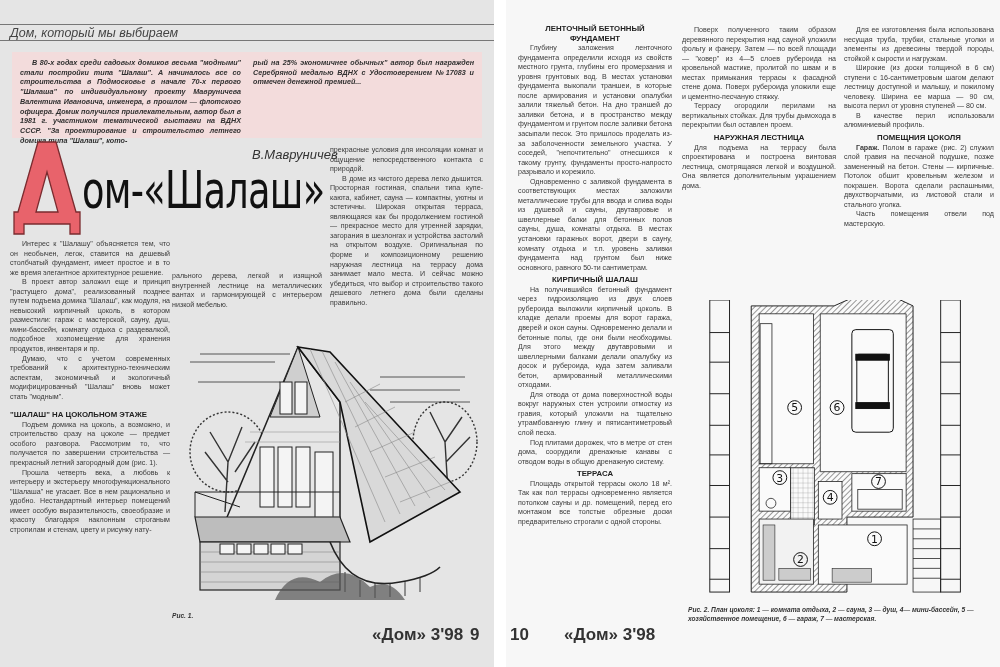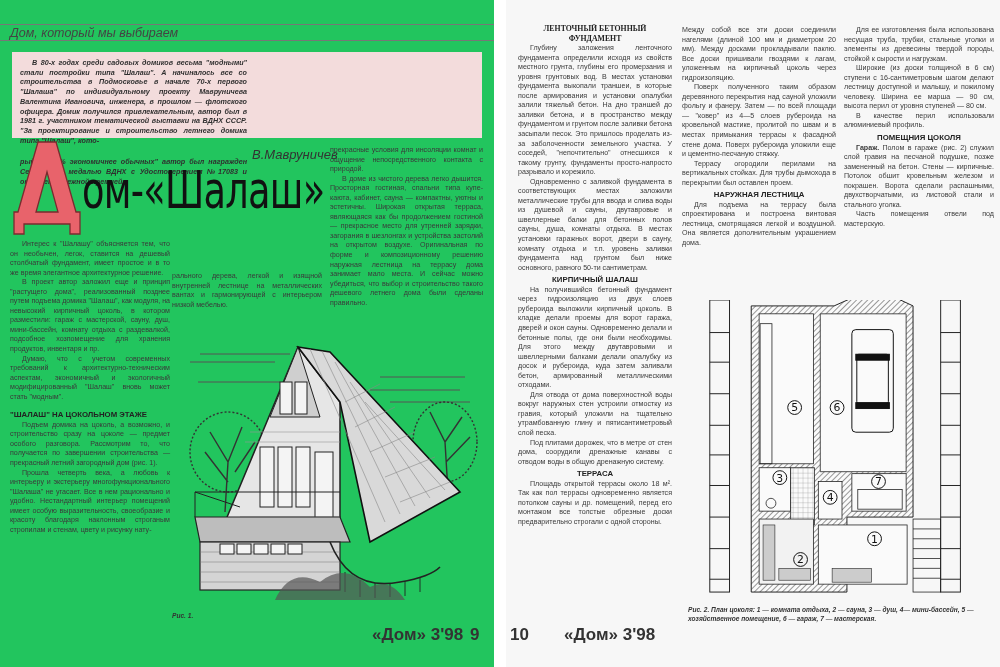--- a/index.html
+++ b/index.html
@@ -1,31 +1,31 @@
 <!DOCTYPE html>
 <html><head>
 <meta charset="utf-8">
 <style>
   * { box-sizing: border-box; margin: 0; padding: 0; }
   html, body { width: 1000px; height: 667px; overflow: hidden; background: #ffffff; }
   body { position: relative; font-family: "Liberation Sans", sans-serif; color: #2a2a2a; }
 
-  .page { position: absolute; top: 0; height: 667px; background: #22c55e; overflow: hidden; }
+  .page { position: absolute; top: 0; height: 667px; background: #e5e5e5; overflow: hidden; }
   .page-left { left: 0; width: 494px; }
   .page-right { left: 506px; width: 494px; background: #f7f7f7; }
 
   .txt { font-size: 7.1px; line-height: 9.55px; text-align: justify; color: #3a3a3a; }
   .txt p { text-indent: 12px; }
   .txt p.noind { text-indent: 0; }
 
   
   .rubric-bar { position: absolute; left: 0; top: 24px; width: 494px; height: 17px; border-top: 1.5px solid #777; border-bottom: 1.5px solid #777; }
   .rubric { position: absolute; left: 10px; top: 1px; font-size: 12.5px; font-style: italic; color: #444; }
 
-  .lead-box { position: absolute; left: 12px; top: 52px; width: 470px; height: 86px; background: #f3dcdc; padding: 6px 8px 0 8px; display: flex; gap: 12px; flex-direction: column; }
+  .lead-box { position: absolute; left: 12px; top: 52px; width: 470px; height: 86px; background: #f3dcdc; padding: 6px 8px 0 8px; display: flex; gap: 12px; }
   .lead-col { width: 50%; font-size: 7.2px; line-height: 9.7px; font-style: italic; font-weight: bold; color: #2f2f2f; text-align: justify; }
   .lead-col p { text-indent: 12px; }
   .lead-col p.noind { text-indent: 0; }
 
   .author { position: absolute; left: 252px; top: 147px; font-size: 13px; font-style: italic; color: #333; }
 
   .title-d { position: absolute; left: 12px; top: 138px; width: 70px; height: 100px; }
   .title-rest { position: absolute; left: 82px; top: 161px; font-family: "DejaVu Sans", sans-serif; font-size: 51px; letter-spacing: -1px; color: #111; transform: scaleX(0.72); transform-origin: left top; font-weight: normal; }
 
   .col { position: absolute; }
@@ -142,33 +142,32 @@
   </svg>
   <span class="fig-caption" style="left:172px; top:612px;">Рис. 1.</span>
 
   <span class="footer" style="left:372px; top:625px;">«Дом» 3'98</span>
   <span class="footer" style="left:470px; top:625px;">9</span>
 </div>
 
 <div class="page page-right">
 
   <div class="col txt" style="left:12px; top:24px; width:154px;">
-    <div class="subhead" style="width:110px; margin:0 auto 1px auto;font-family:Liberation Serif, serif;">ЛЕНТОЧНЫЙ БЕТОННЫЙ ФУНДАМЕНТ</div>
+    <div class="subhead" style="width:110px; margin:0 auto 1px auto;">ЛЕНТОЧНЫЙ БЕТОННЫЙ ФУНДАМЕНТ</div>
     <p>Глубину заложения ленточного фундамента определили исходя из свойств местного грунта, глубины его промерзания и уровня грунтовых вод. В местах установки фундамента выкопали траншеи, в которые после армирования и установки опалубки залили тяжелый бетон. На дно траншей до заливки бетона, и в пространство между фундаментом и грунтом после заливки бетона засыпали песок. Это пришлось проделать из-за заболоченности земельного участка. У соседей, "непочтительно" отнесшихся к такому грунту, фундаменты просто-напросто разрывало и корежило.</p>
     <p>Одновременно с заливкой фундамента в соответствующих местах заложили металлические трубы для ввода и слива воды из душевой и сауны, двутавровые и швеллерные балки для бетонных полов сауны, душа, комнаты отдыха. В местах установки гаражных ворот, двери в сауну, комнату отдыха и т.п. уровень заливки фундамента над грунтом был ниже основного, равного 50-ти сантиметрам.</p>
     <div class="subhead">КИРПИЧНЫЙ ШАЛАШ</div>
     <p>На получившийся бетонный фундамент через гидроизоляцию из двух слоев рубероида выложили кирпичный цоколь. В кладке делали проемы для ворот гаража, дверей и окон сауны. Одновременно делали и бетонные полы, где они были необходимы. Для этого между двутавровыми и швеллерными балками делали опалубку из досок и рубероида, куда затем заливали бетон, армированный металлическими отходами.</p>
     <p>Для отвода от дома поверхностной воды вокруг наружных стен устроили отмостку из гравия, который уложили на тщательно утрамбованную глину и пятисантиметровый слой песка.</p>
     <p>Под плитами дорожек, что в метре от стен дома, соорудили дренажные канавы с отводом воды в общую дренажную систему.</p>
     <div class="subhead">ТЕРРАСА</div>
     <p>Площадь открытой террасы около 18 м². Так как пол террасы одновременно является потолком сауны и др. помещений, перед его монтажом все толстые обрезные доски предварительно строгали с одной стороны.</p>
   </div>
 
   <div class="col txt" style="left:176px; top:26px; width:154px;">
-    <p class="noind">Между собой все эти доски соединили нагелями (длиной 100 мм и диаметром 20 мм). Между досками прокладывали паклю. Все доски пришивали гвоздями к лагам, уложенным на кирпичный цоколь через гидроизоляцию.</p>
     <p>Поверх полученного таким образом деревянного перекрытия над сауной уложили фольгу и фанеру. Затем — по всей площади — "ковер" из 4—5 слоев рубероида на кровельной мастике, пролитой по швам и в местах примыкания террасы к фасадной стене дома. Поверх рубероида уложили еще и цементно-песчаную стяжку.</p>
     <p>Террасу огородили перилами на вертикальных стойках. Для трубы дымохода в перекрытии был оставлен проем.</p>
     <div class="subhead">НАРУЖНАЯ ЛЕСТНИЦА</div>
     <p>Для подъема на террасу была спроектирована и построена винтовая лестница, смотрящаяся легкой и воздушной. Она является дополнительным украшением дома.</p>
   </div>
 
   <div class="col txt" style="left:338px; top:26px; width:150px;">
     <p>Для ее изготовления была использована несущая труба, трубки, стальные уголки и элементы из древесины твердой породы, стойкой к сырости и нагрузкам.</p>
     <p>Широкие (из доски толщиной в 6 см) ступени с 16-сантиметровым шагом делают лестницу доступной и малышу, и пожилому человеку. Ширина ее марша — 90 см, высота перил от уровня ступеней — 80 см.</p>
     <p>В качестве перил использовали алюминиевый профиль.</p>

